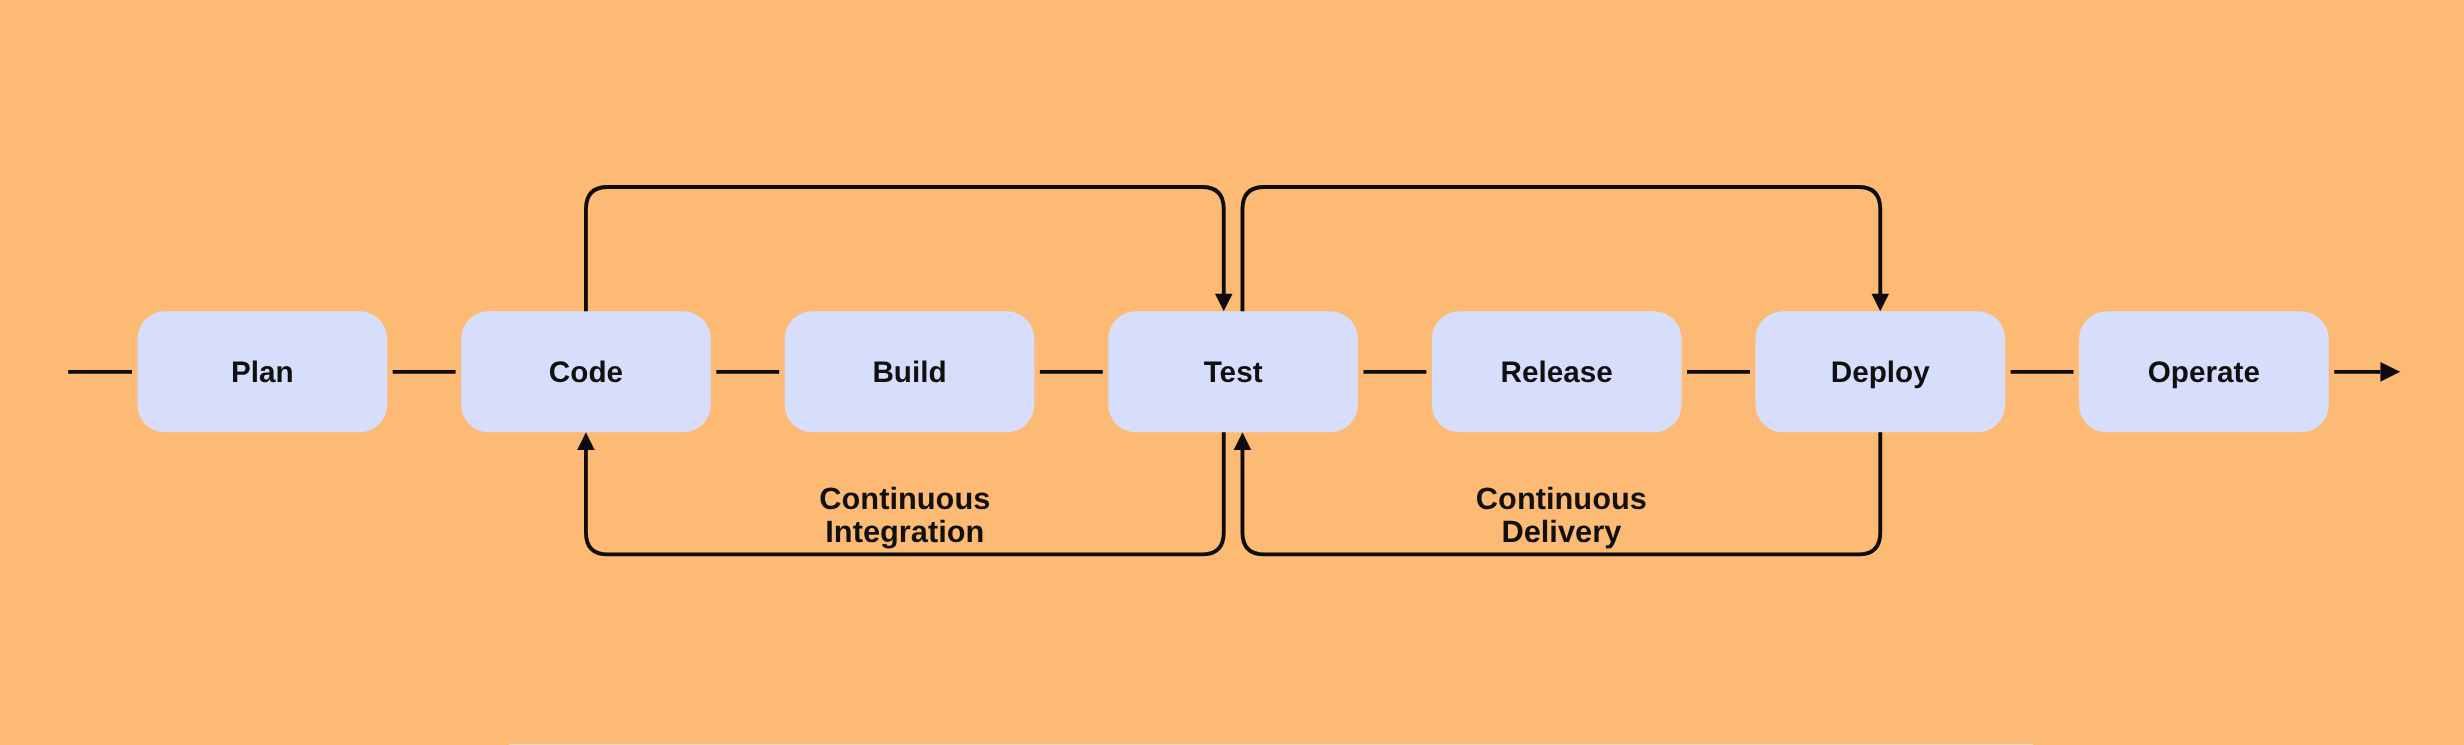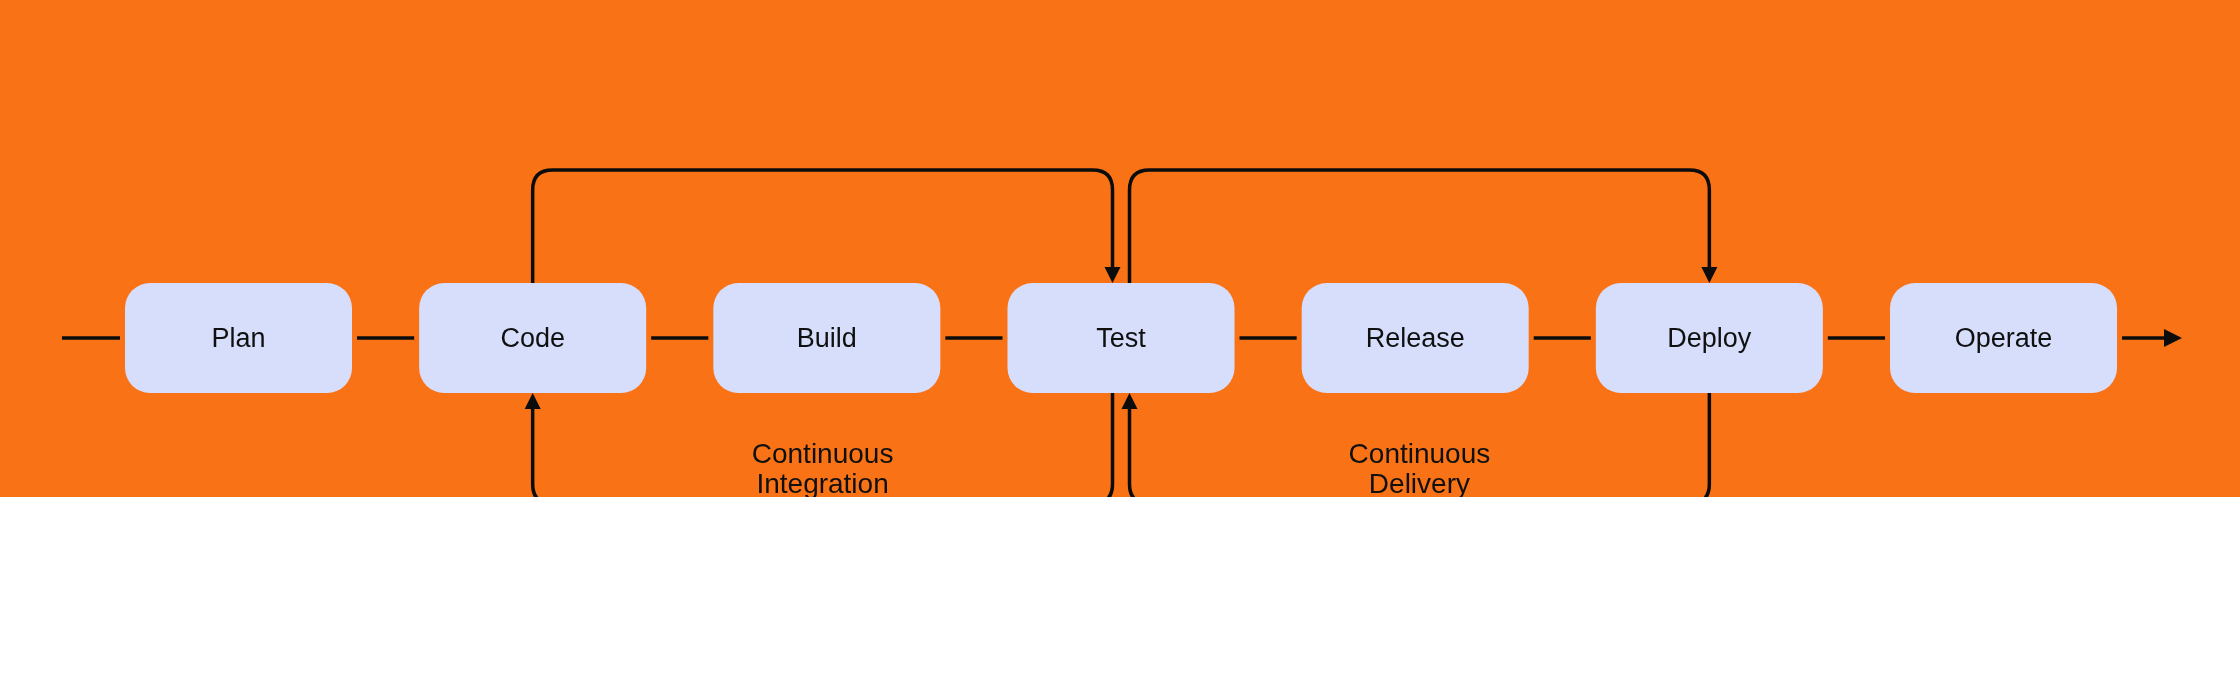--- a/index.html
+++ b/index.html
@@ -3,24 +3,25 @@
 <meta charset="utf-8">
 <style>
   html, body {
     margin: 0;
     padding: 0;
     background: #ffffff;
     font-family: "Liberation Sans", "DejaVu Sans", sans-serif;
   }
   .stage-wrap {
     width: 2240px;
-    height: 497px;
+    height: 677px;
     position: relative;
-    background: #f97316;
+    background: #fdba74;
     overflow: hidden;
+    font-weight: bold;
   }
   svg { display: block; }
   text {
     font-family: "Liberation Sans", "DejaVu Sans", sans-serif;
   }
 </style>
 </head>
 <body>
 
 <div class="stage-wrap">

